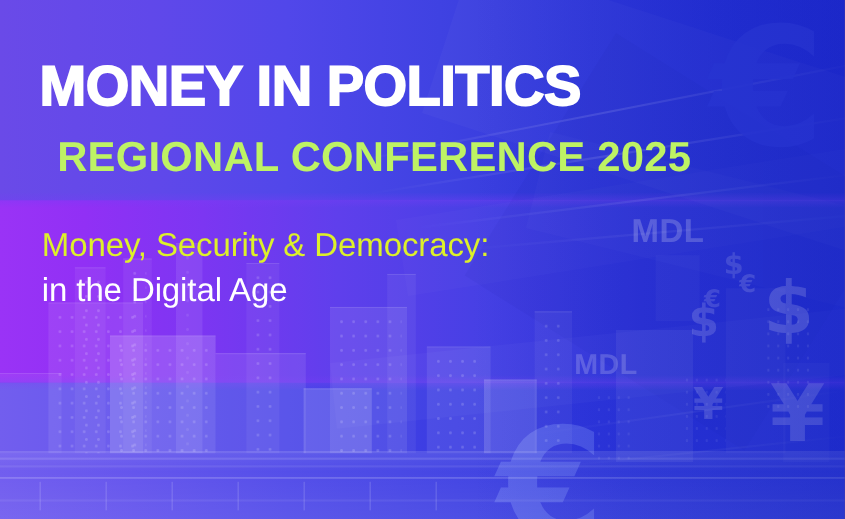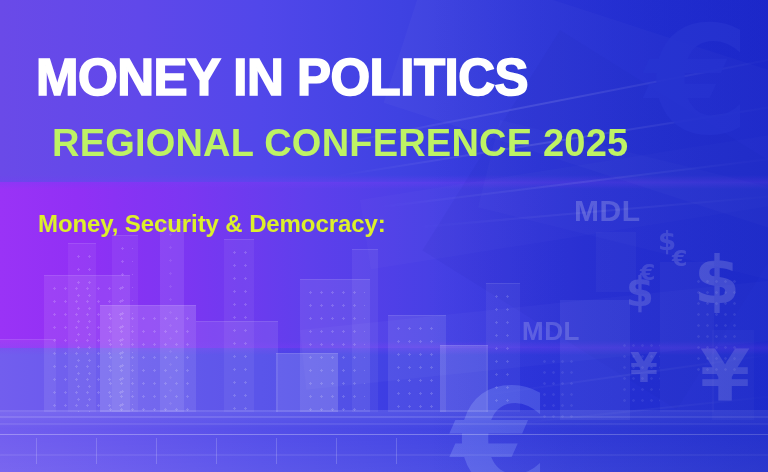--- a/index.html
+++ b/index.html
@@ -184,22 +184,22 @@
     white-space: nowrap;
     margin-left: 16px;
   }
 
   .theme {
     position: absolute;
     left: 38px; top: 203px;
     line-height: 41px;
   }
   .theme-line {
-    font-size: 24px;
-    font-weight: 700;
+    font-size: 30px;
+    font-weight: 400;
     color: #ffffff;
     white-space: nowrap;
     letter-spacing: -0.1px;
   }
   .theme-line.accent { color: #ddf02a; }
 </style>
 </head>
 <body>
 
 <div id="banner">
@@ -298,16 +298,17 @@
   </div>
 
   <div class="vignette"></div>
 
   <div class="text-wrap">
     <div class="title">MONEY IN POLITICS</div>
     <div class="subtitle-top">REGIONAL CONFERENCE 2025</div>
 
     <div class="theme">
       <div class="theme-line accent">Money, Security &amp; Democracy:</div>
+      <div class="theme-line">in the Digital Age</div>
     </div>
   </div>
 
 </div>
 
 </body></html>

